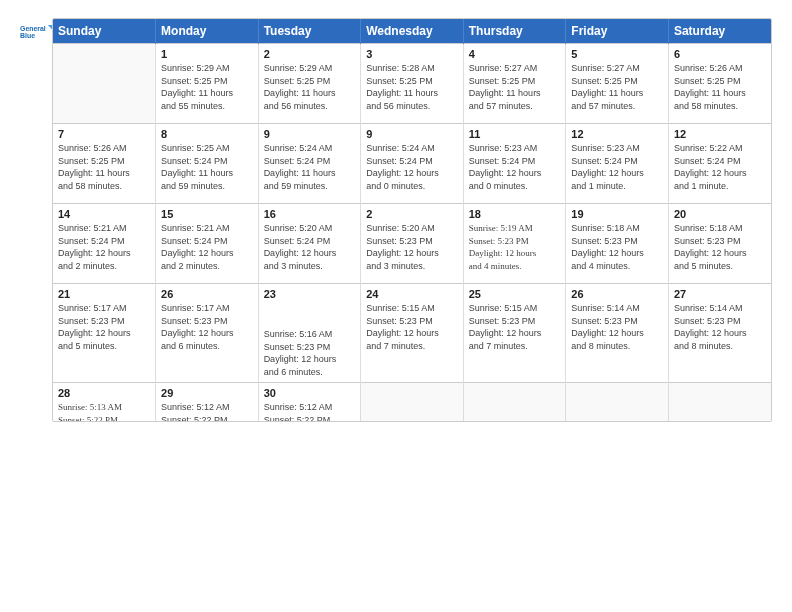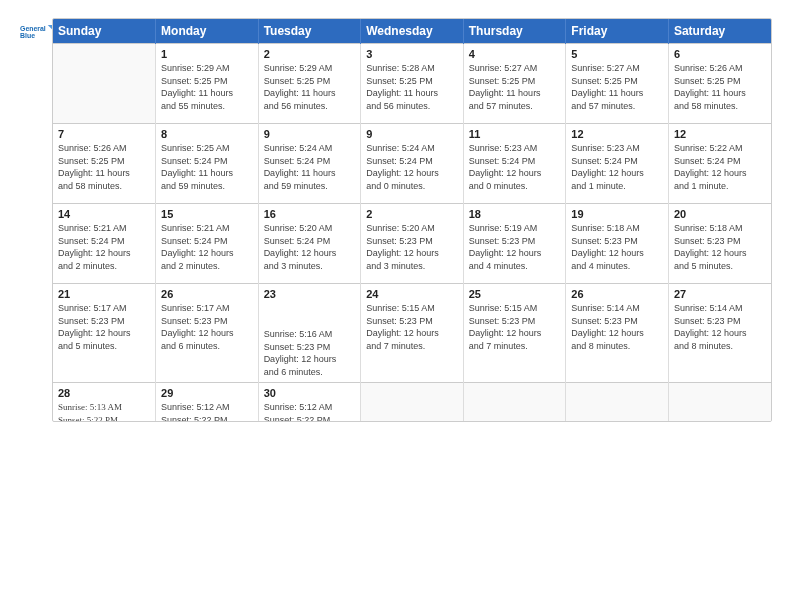--- a/index.html
+++ b/index.html
@@ -241,21 +241,21 @@
             </td>
             <td>
               <span class="day-num">2</span>
               <div class="day-info" style="white-space: pre-line;">Sunrise: 5:20 AM
 Sunset: 5:23 PM
 Daylight: 12 hours
 and 3 minutes.</div>
             </td>
             <td>
               <span class="day-num">18</span>
-              <div class="day-info" style="white-space: pre-line;">Sunrise: 5:19 AM
+              <div class="day-info" style="white-space: pre-line; font-family: Liberation Serif, serif;">Sunrise: 5:19 AM
 Sunset: 5:23 PM
 Daylight: 12 hours
 and 4 minutes.</div>
             </td>
             <td>
               <span class="day-num">19</span>
               <div class="day-info" style="white-space: pre-line;">Sunrise: 5:18 AM
 Sunset: 5:23 PM
 Daylight: 12 hours
 and 4 minutes.</div>

